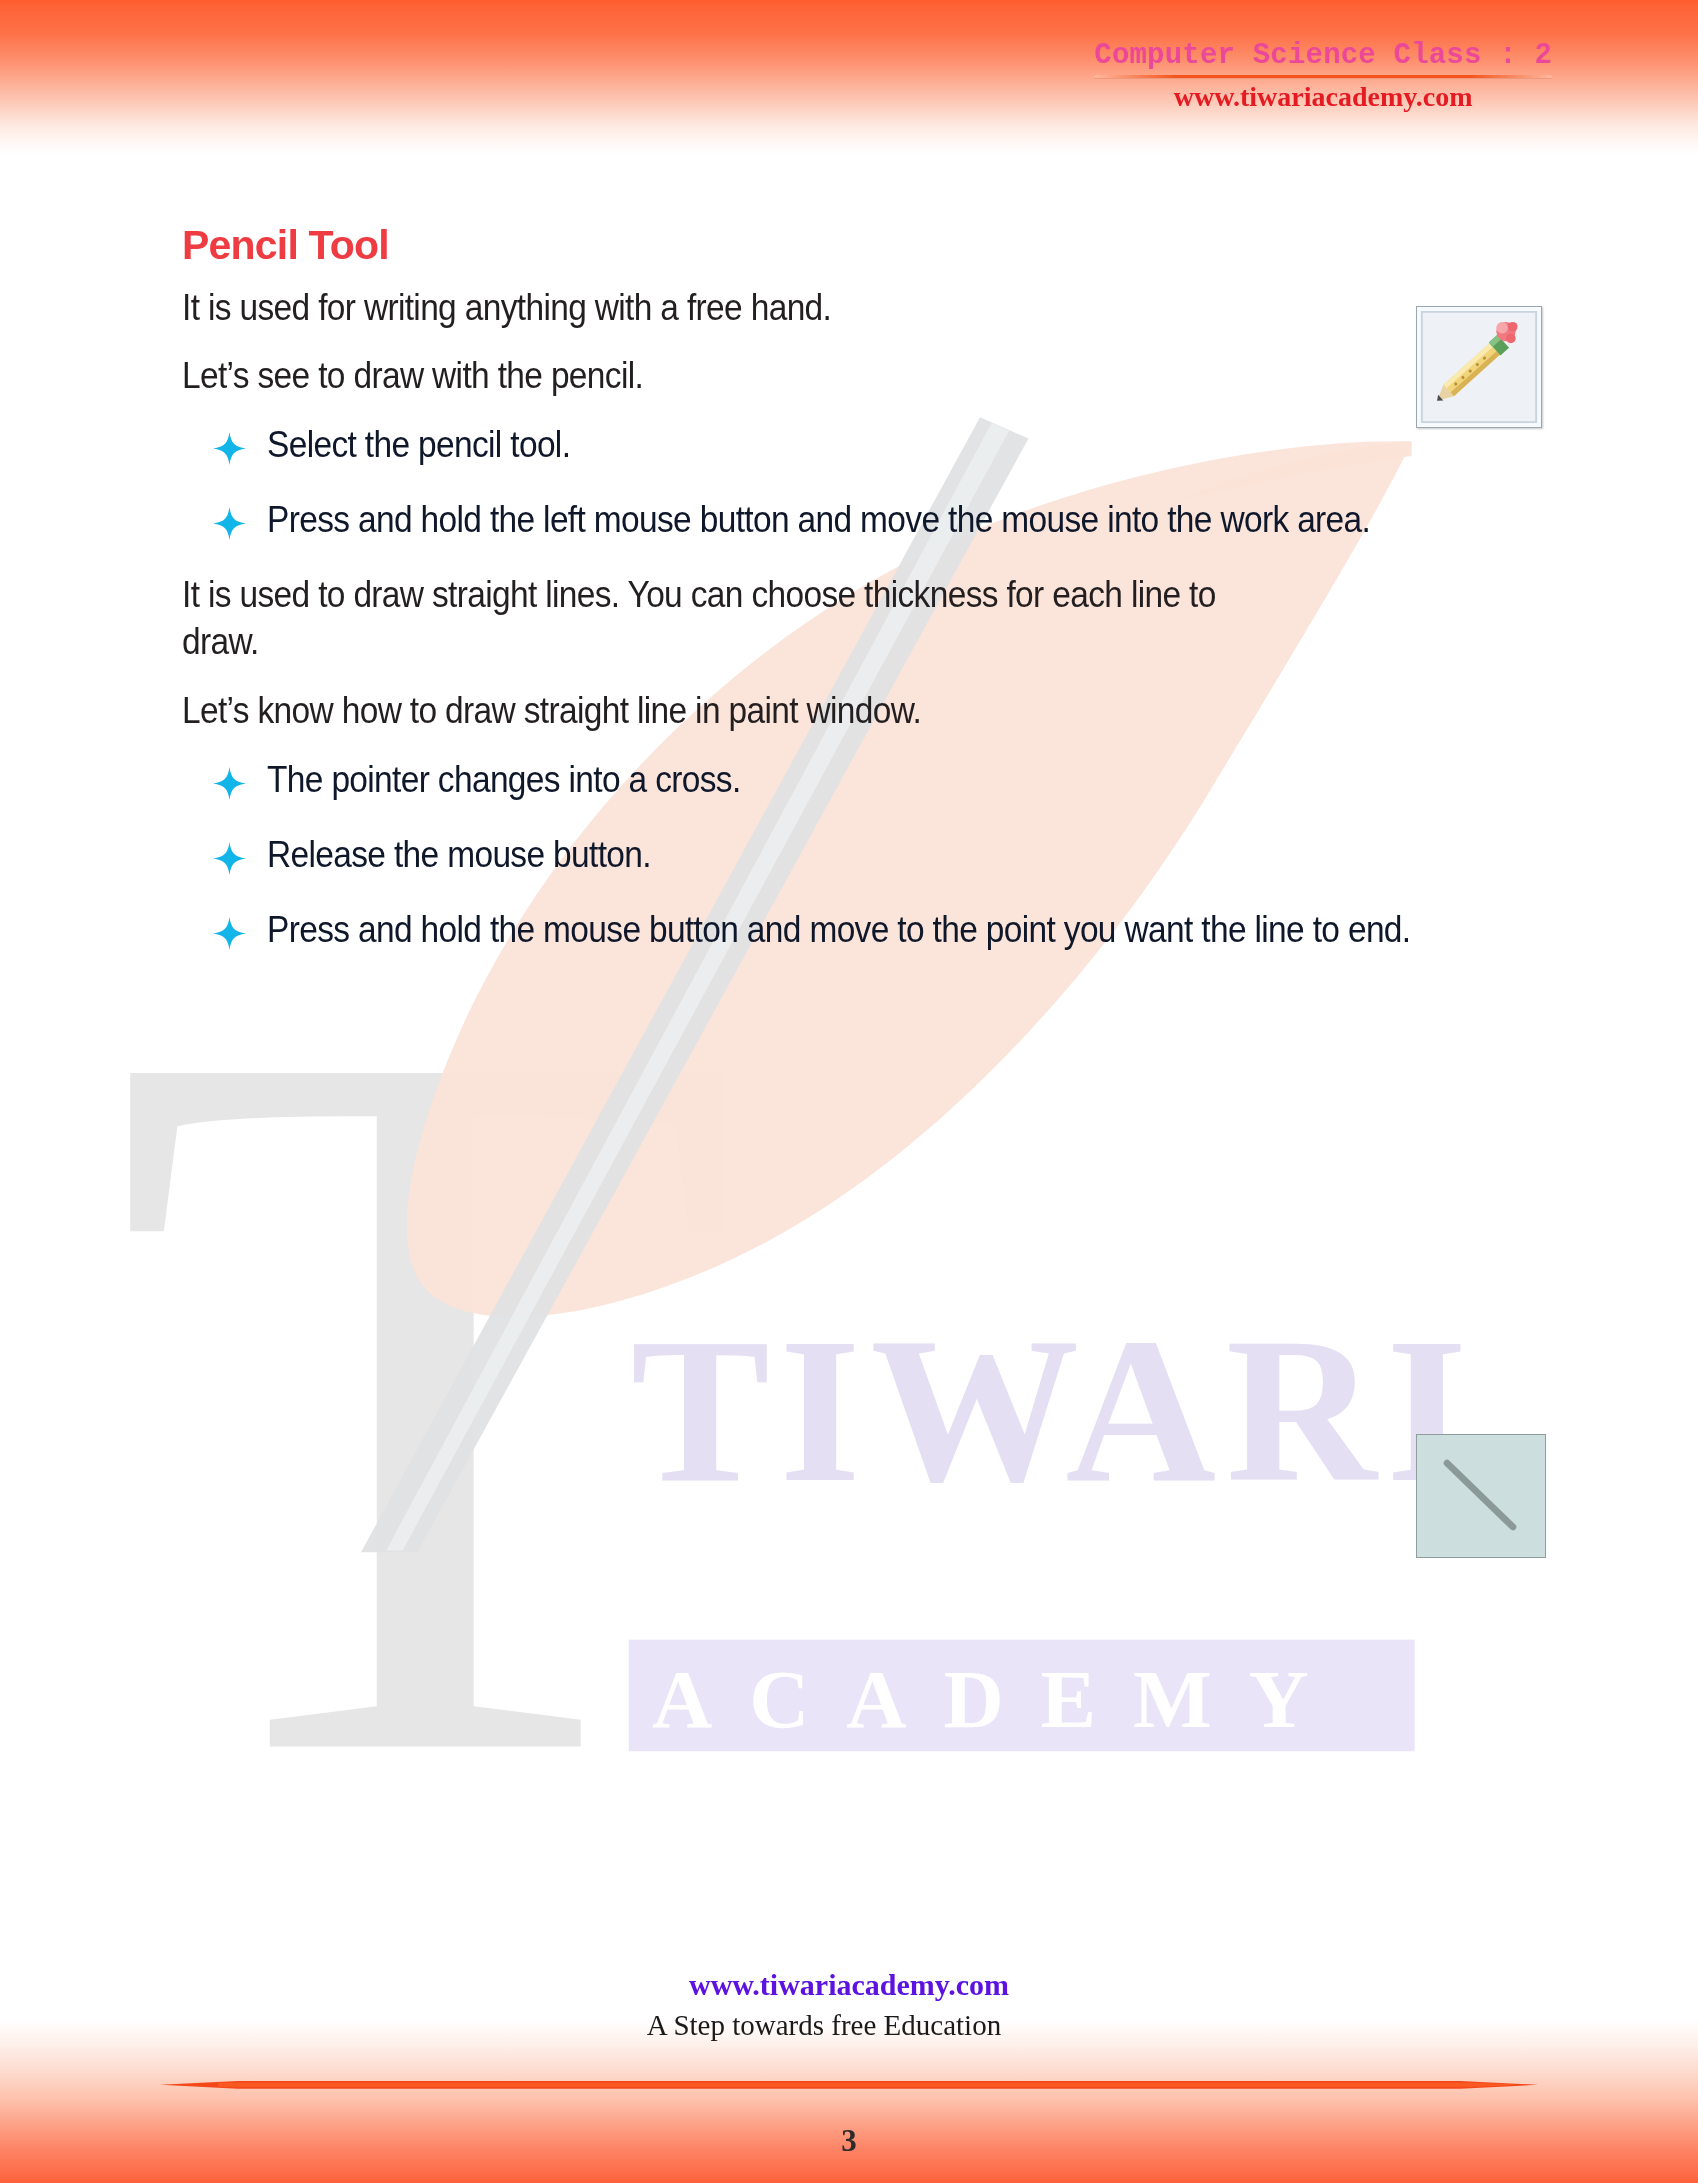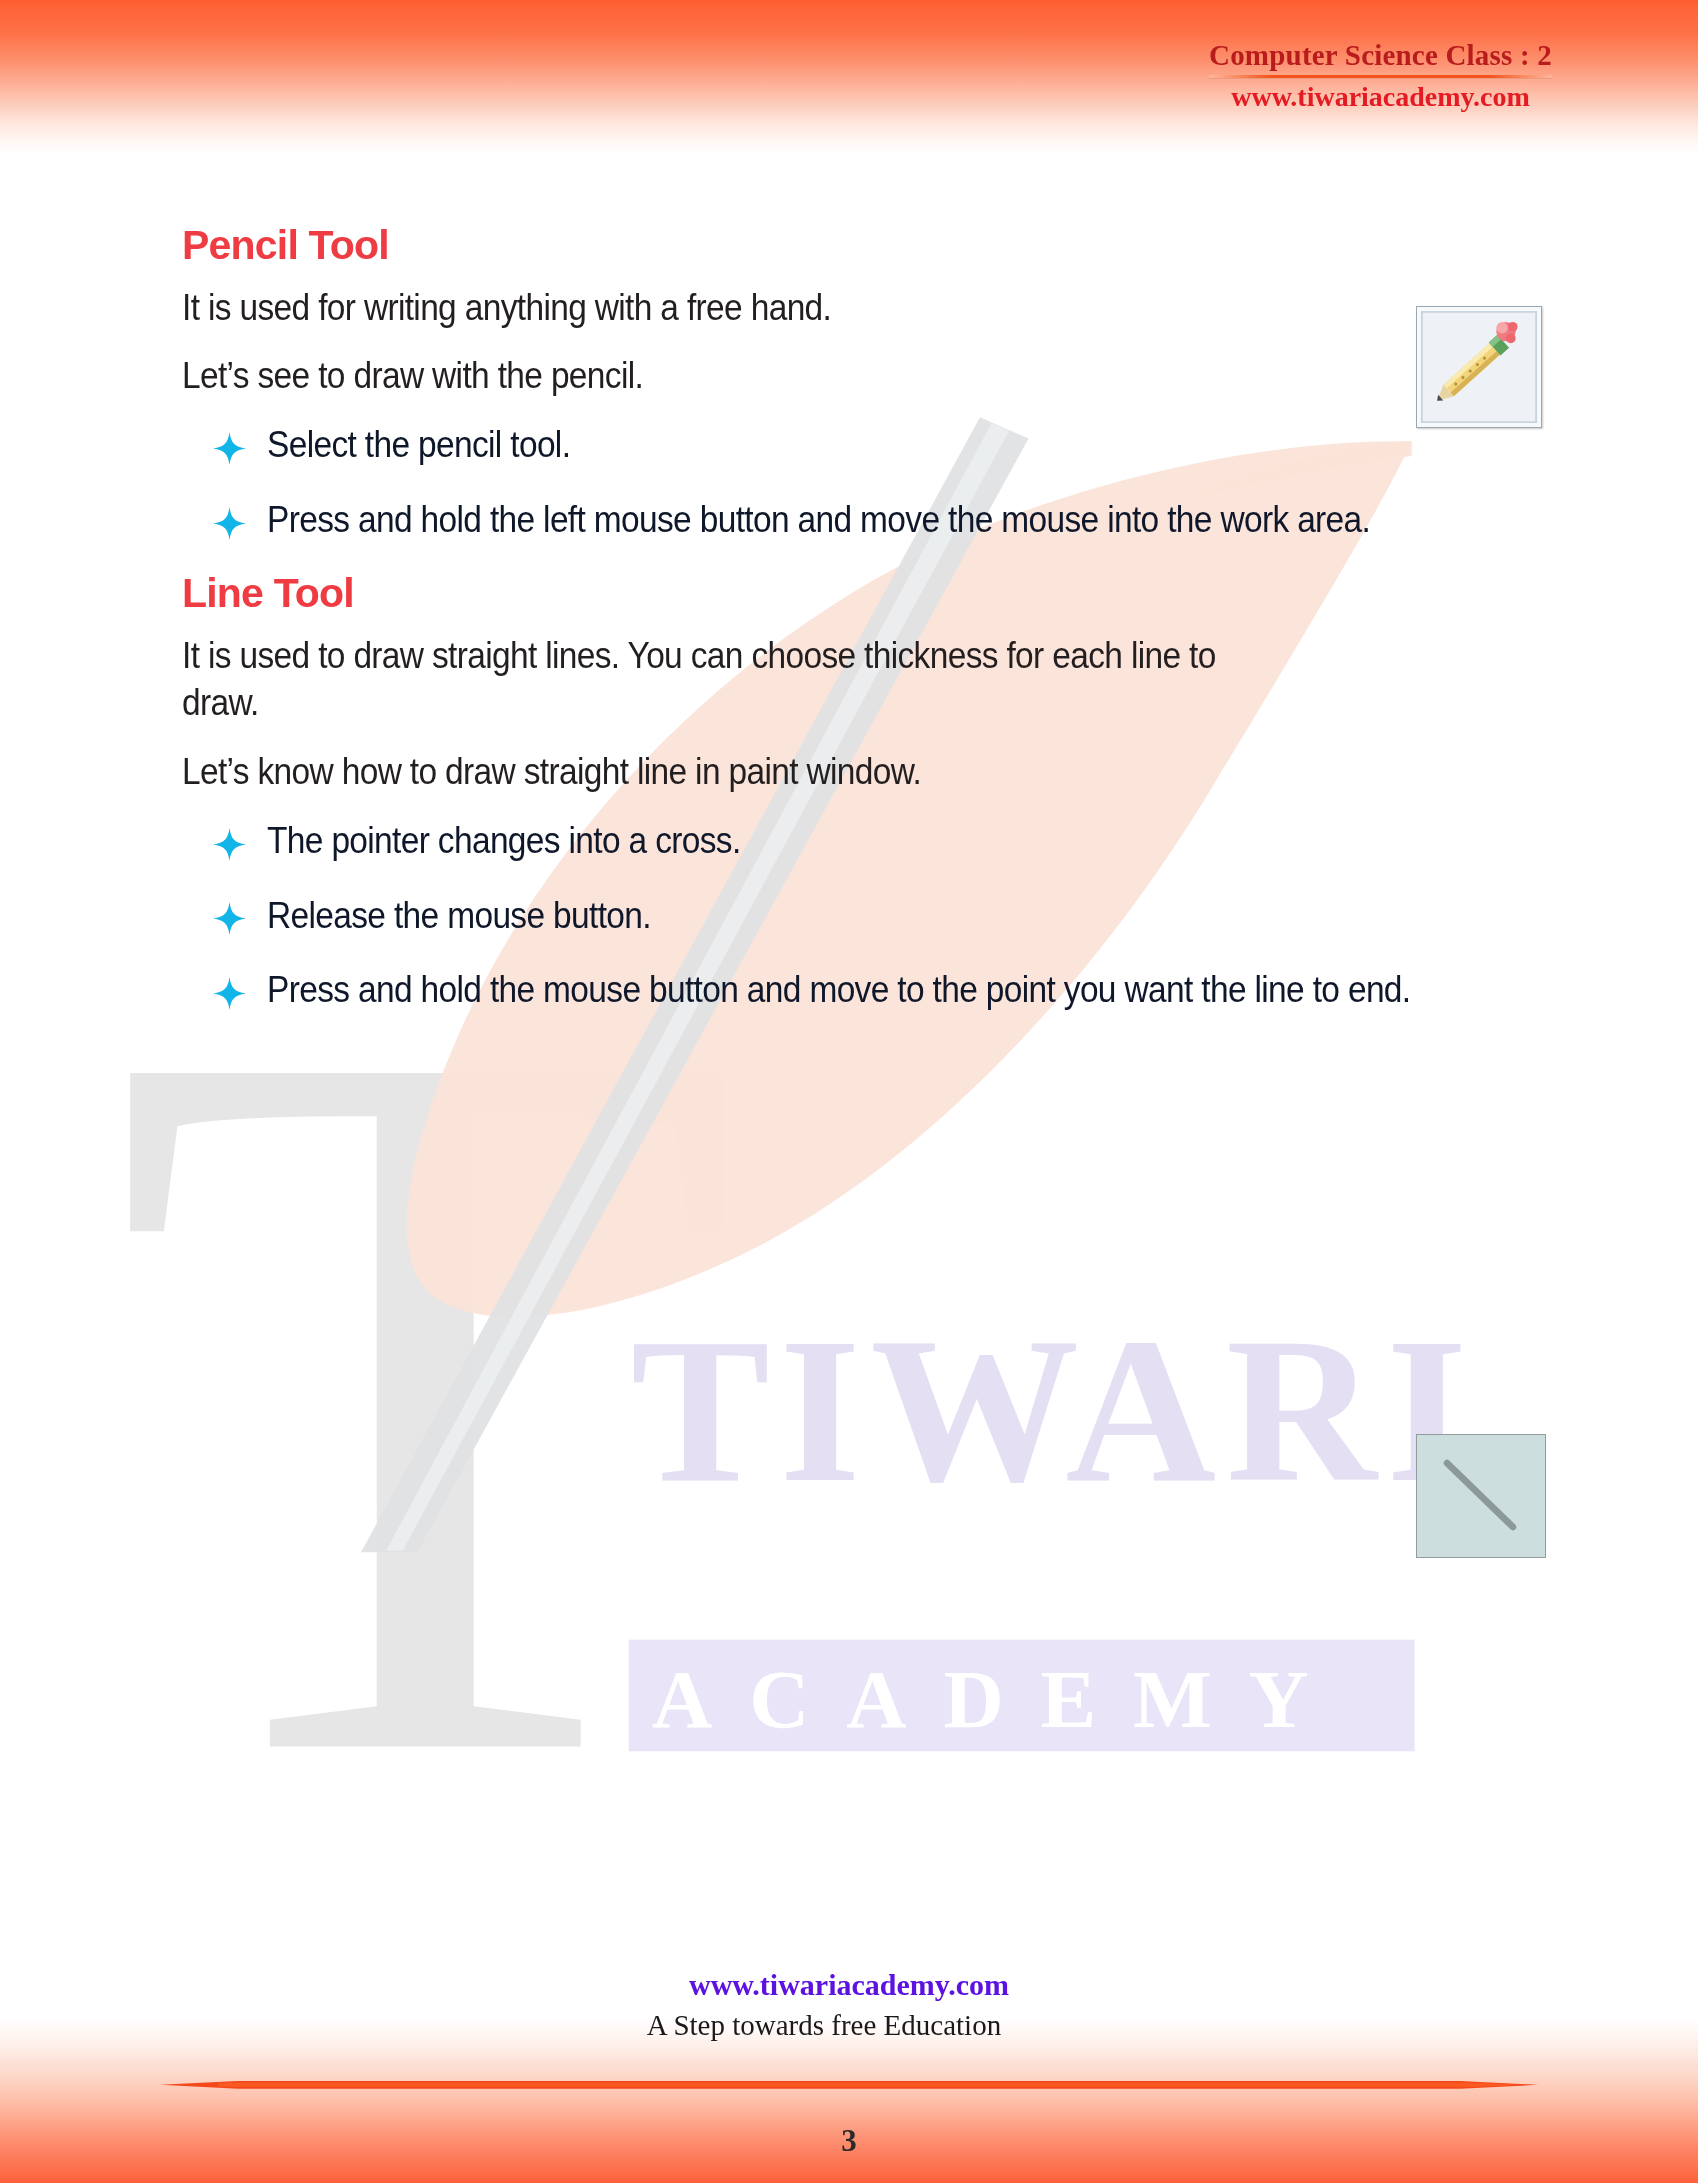--- a/index.html
+++ b/index.html
@@ -56,24 +56,24 @@
   }
 
   
   #header-block {
     position: absolute;
     right: 146px; top: 39px;
     text-align: center;
     z-index: 6;
   }
   #header-title {
-    font-family: Liberation Serif, serif;
+    font-family: Liberation Mono, monospace;
     font-weight: bold;
     font-size: 29px;
-    color: #b91c1c;
+    color: #ec4899;
     letter-spacing: 0.2px;
     white-space: nowrap;
     line-height: 1.15;
   }
   #header-rule {
     height: 2.9px;
     background: linear-gradient(to right, #ffb79c, #f4541c 18%, #f4541c 82%, #ffb79c);
     margin: 2.9px 0 1.9px 0;
     border-radius: 1.9px;
     box-shadow: 0 1px 0 rgba(0,0,0,.08);
@@ -312,21 +312,20 @@
             <circle cx="88" cy="21" r="6" fill="#f7a6aa"></circle>
             <circle cx="99" cy="20" r="5" fill="#ee666e"></circle>
             <circle cx="97" cy="32" r="5" fill="#ee666e"></circle>
           </g>
         </svg>
       </div>
     </div>
 
     <div class="tool-section">
 
-      <h2 class="section-heading">Line Tool</h2>
 
       <p class="para narrow">It is used to draw straight lines. You can choose  thickness for each line to draw.</p>
 
       <p class="para">Let’s know how to draw straight line in paint window.</p>
 
       <ul class="bullets">
         <li>
           <span class="sparkle">
             <svg viewBox="0 0 32 32" width="33" height="33">
               <path d="M16 0 C17.6 11 20.8 14.3 32 16 C20.8 17.7 17.6 21 16 32 C14.4 21 11.2 17.7 0 16 C11.2 14.3 14.4 11 16 0 Z" fill="#12b5e8"></path>

